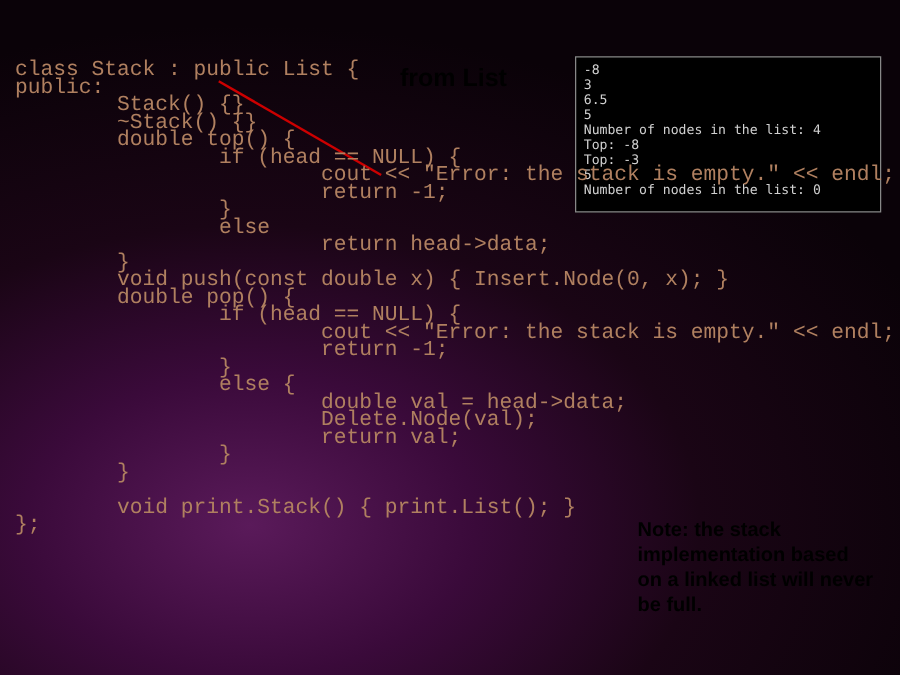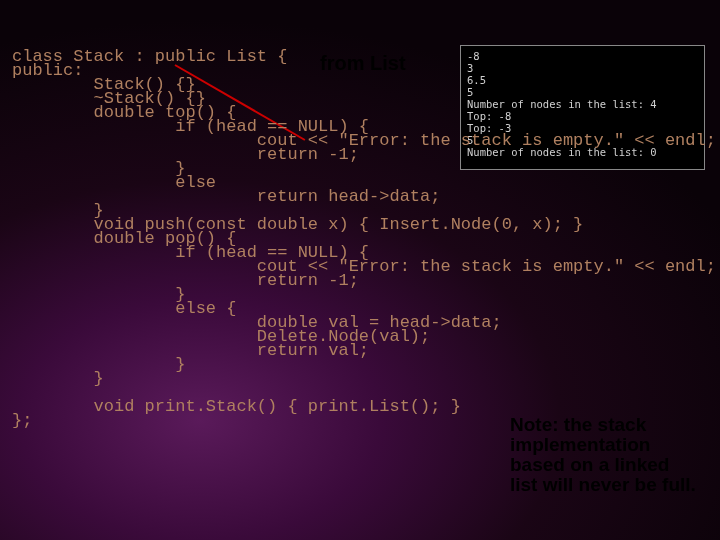--- a/index.html
+++ b/index.html
@@ -57,21 +57,21 @@
     padding: 4px 6px;
     white-space: pre;
     box-sizing: border-box;
   }
   .note {
     position: absolute;
     bottom: 45px;
     right: 20px;
     width: 190px;
     font-family: Arial, sans-serif;
-    font-size: 19px;
+    font-size: 16px;
     font-weight: bold;
     color: #000;
     line-height: 20px;
   }
 </style>
 </head>
 <body>
 
 <div class="callout-line"></div>
 

